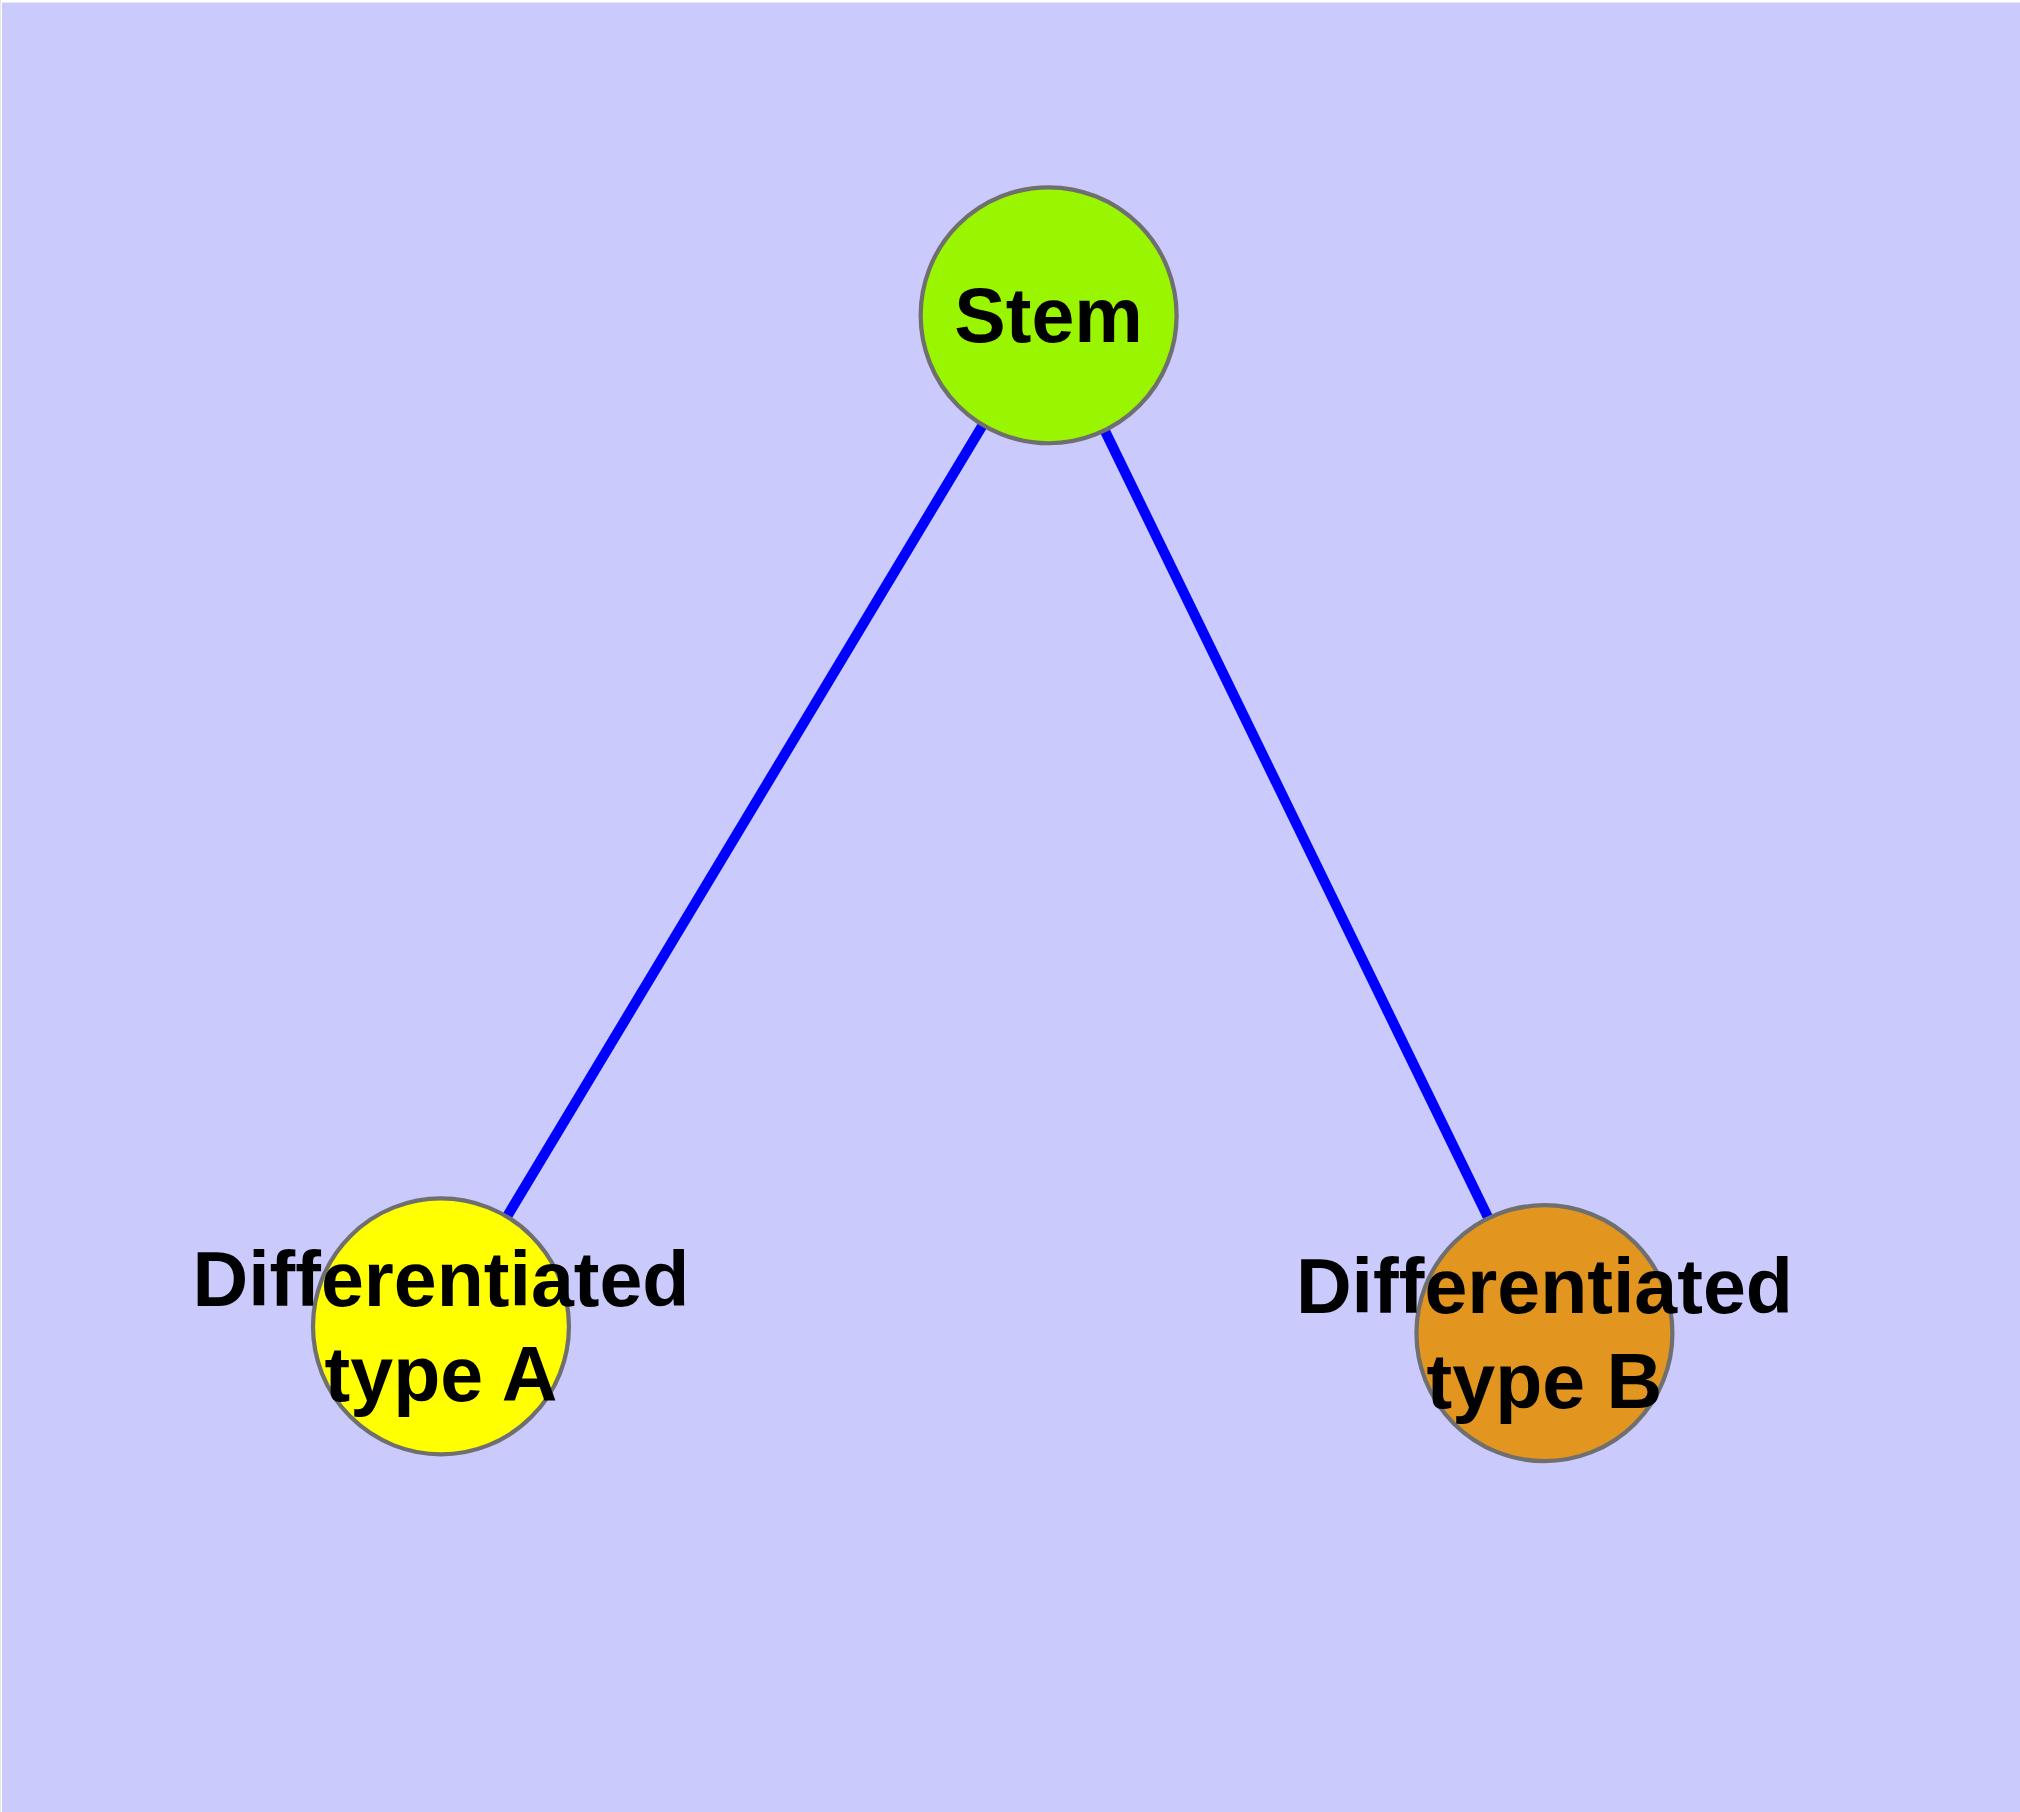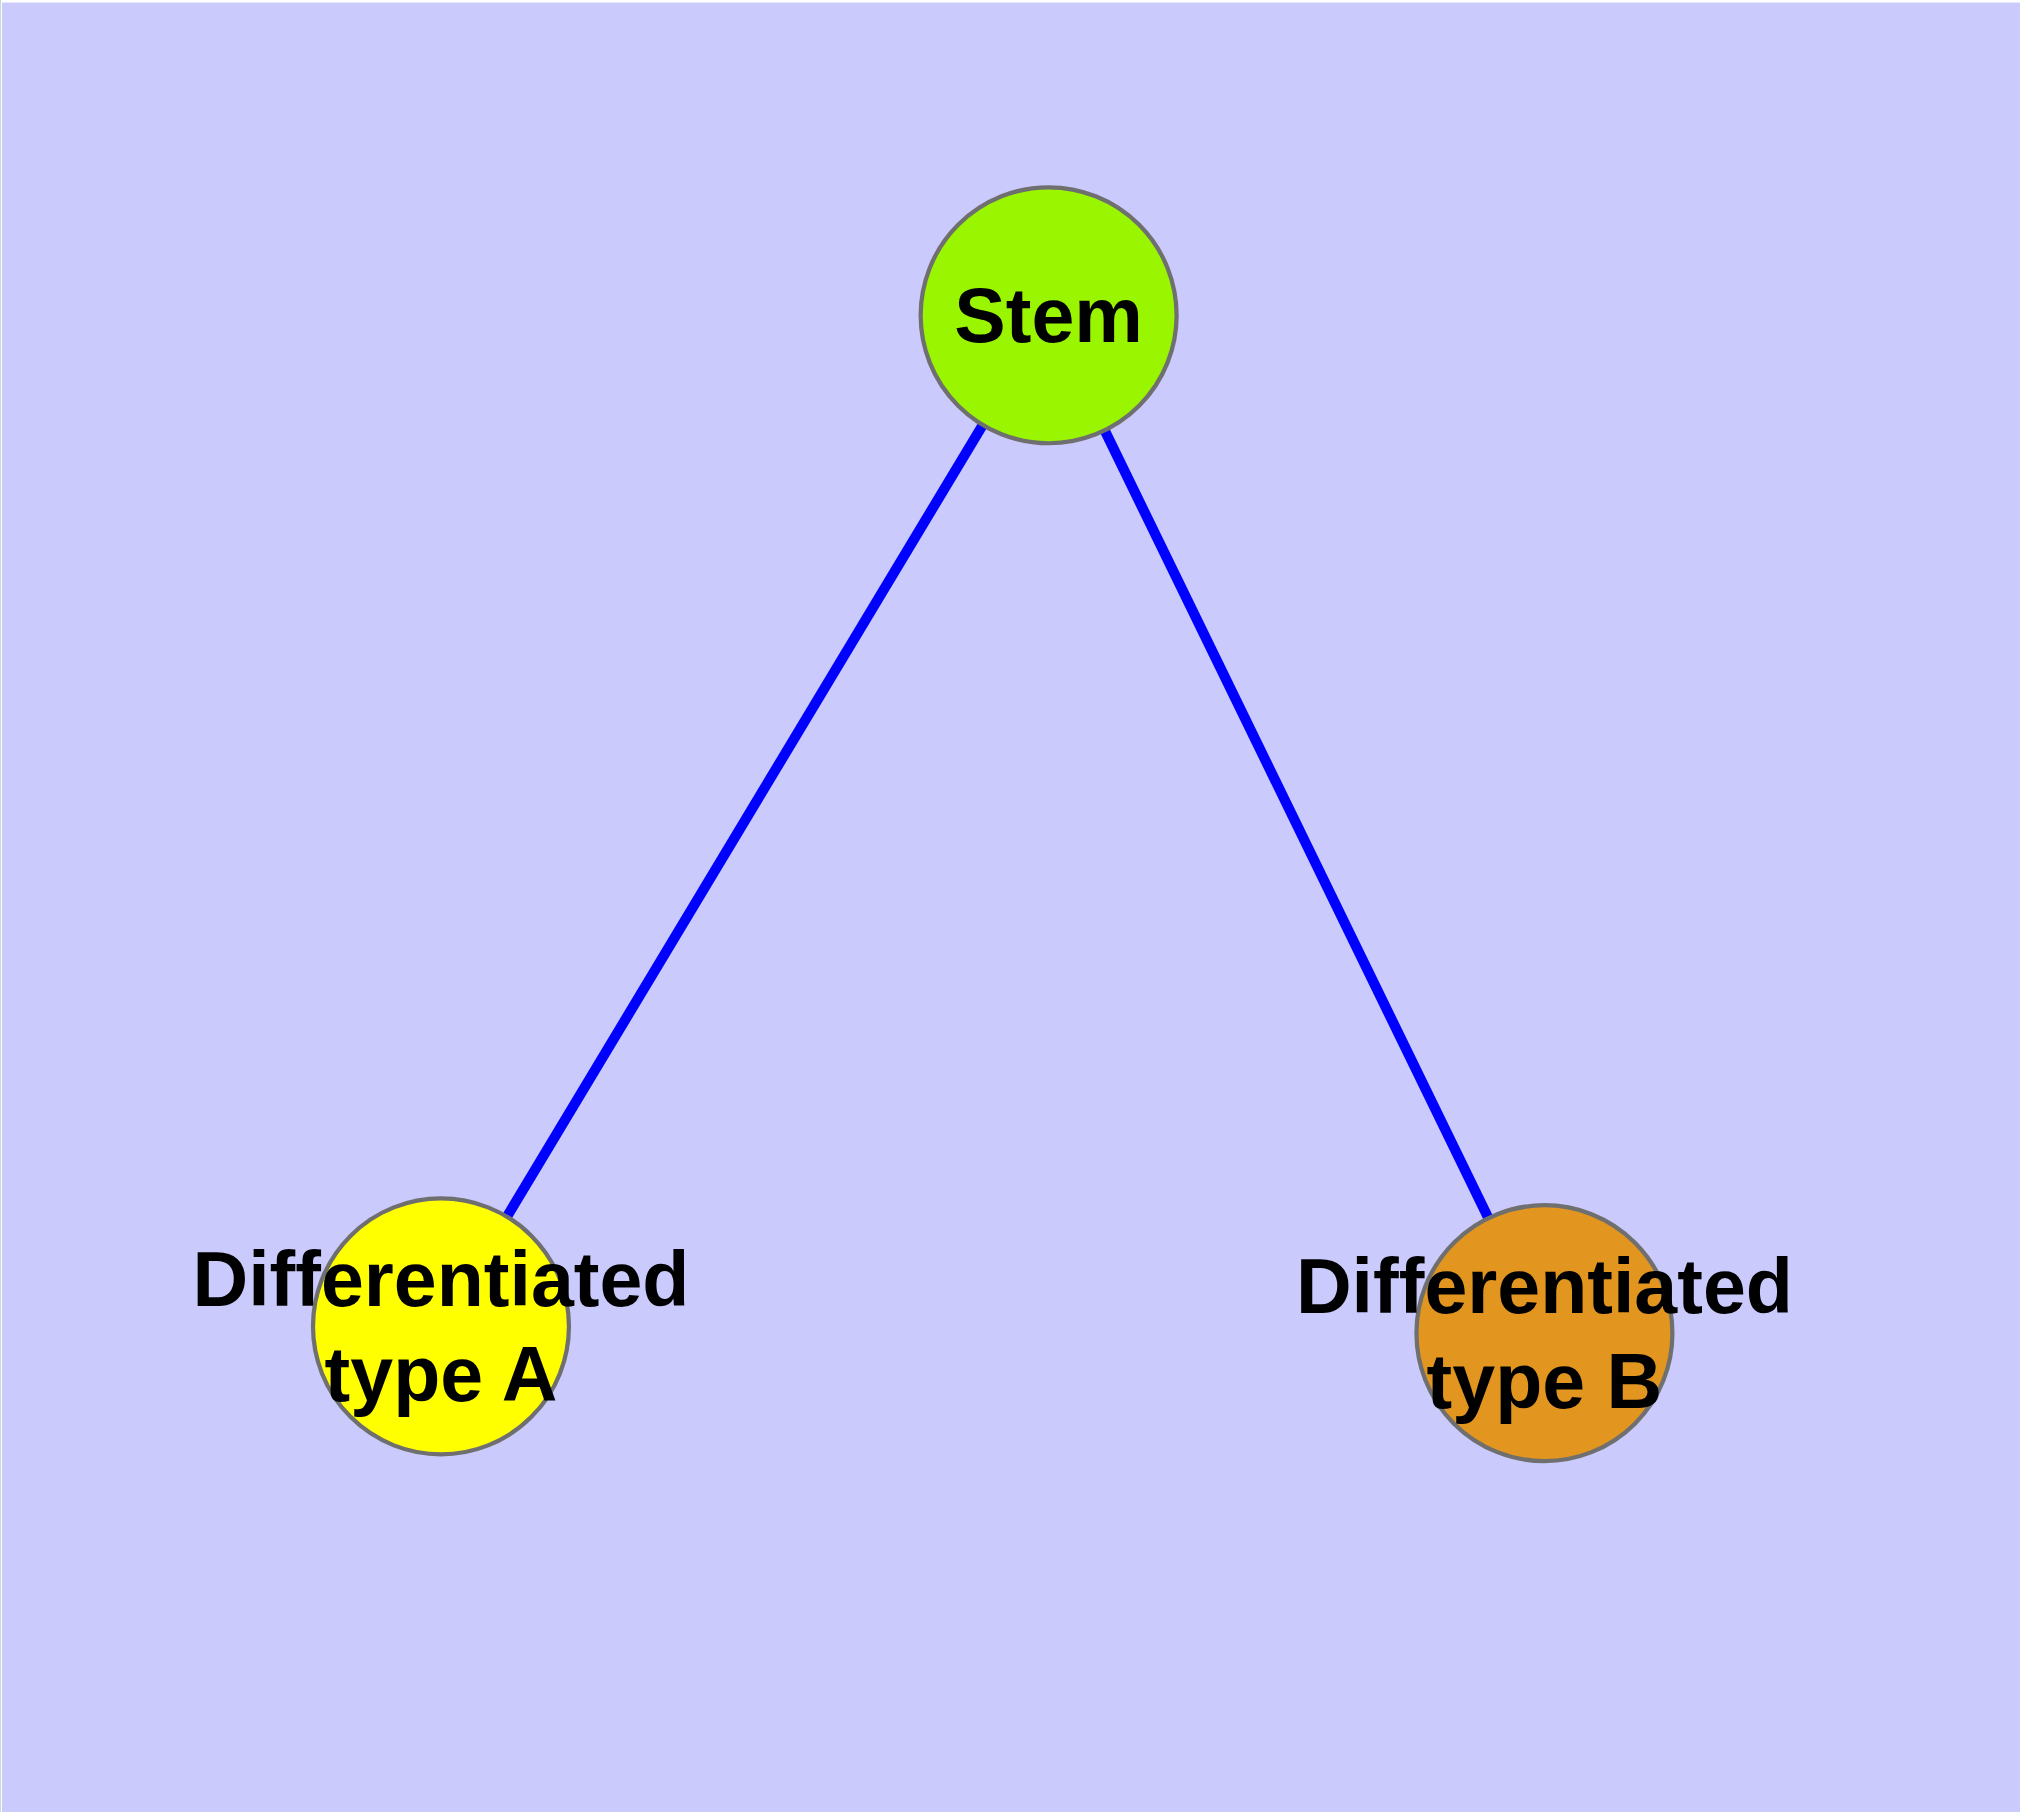--- a/index.html
+++ b/index.html
@@ -5,21 +5,21 @@
   html, body {
     margin: 0;
     padding: 0;
     background: #ffffff;
     font-family: "Liberation Sans", sans-serif;
   }
   .diagram-wrap {
     position: relative;
     width: 2021px;
     height: 1812px;
-    background: #0f766e;
+    background: #a3a3a3;
     overflow: hidden;
   }
   svg.graph {
     display: block;
     width: 2021px;
     height: 1812px;
   }
   .node-label {
     font-family: "Liberation Sans", sans-serif;
     font-weight: bold;

